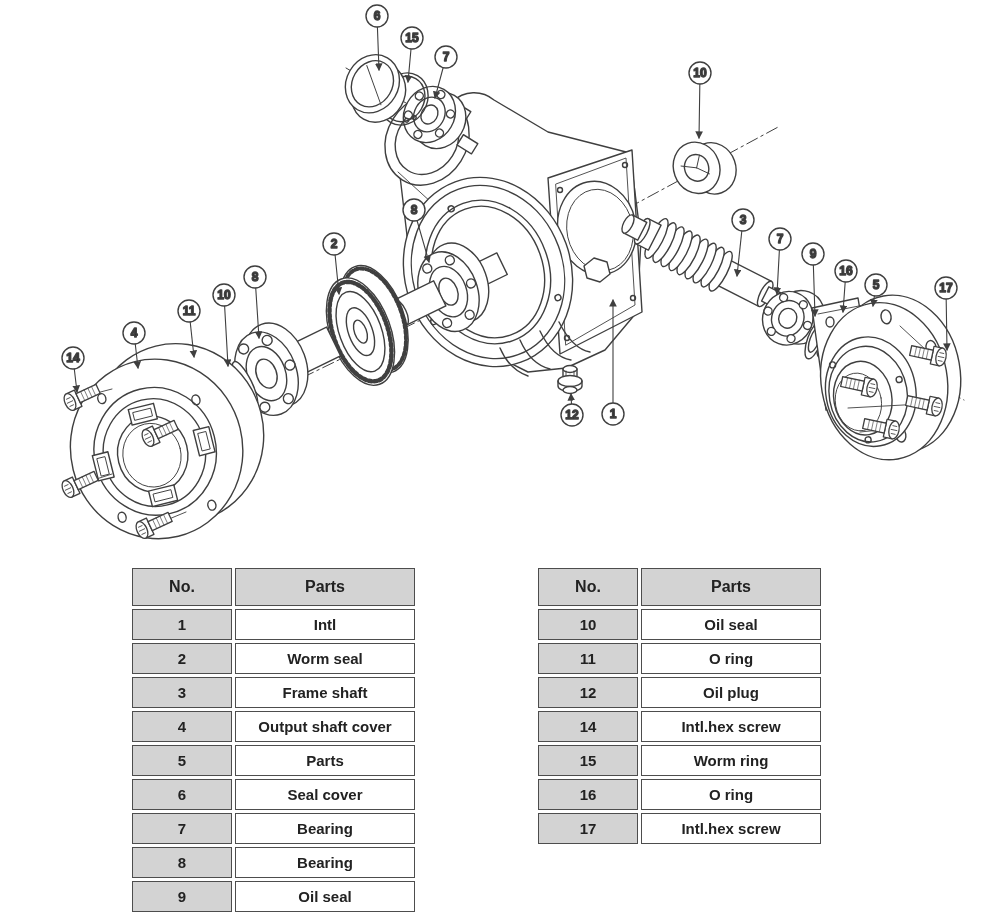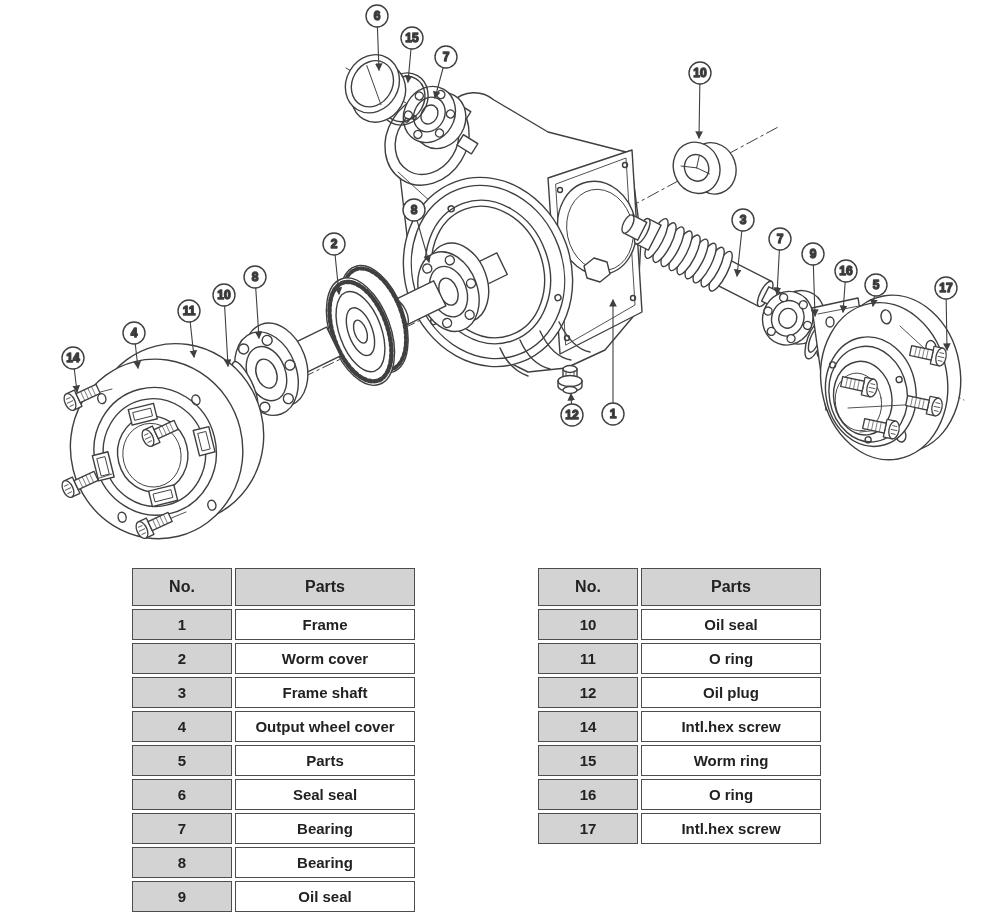--- a/index.html
+++ b/index.html
@@ -360,41 +360,41 @@
     </colgroup>
   <thead>
       <tr>
         <th>No.</th>
         <th>Parts</th>
       </tr>
     </thead>
   <tbody>
       <tr>
         <td class="no">1</td>
-        <td class="part">Frame</td>
+        <td class="part">Intl</td>
       </tr>
       <tr>
         <td class="no">2</td>
-        <td class="part">Worm cover</td>
+        <td class="part">Worm seal</td>
       </tr>
       <tr>
         <td class="no">3</td>
         <td class="part">Frame shaft</td>
       </tr>
       <tr>
         <td class="no">4</td>
-        <td class="part">Output wheel cover</td>
+        <td class="part">Output shaft cover</td>
       </tr>
       <tr>
         <td class="no">5</td>
         <td class="part">Parts</td>
       </tr>
       <tr>
         <td class="no">6</td>
-        <td class="part">Seal seal</td>
+        <td class="part">Seal cover</td>
       </tr>
       <tr>
         <td class="no">7</td>
         <td class="part">Bearing</td>
       </tr>
       <tr>
         <td class="no">8</td>
         <td class="part">Bearing</td>
       </tr>
       <tr>

